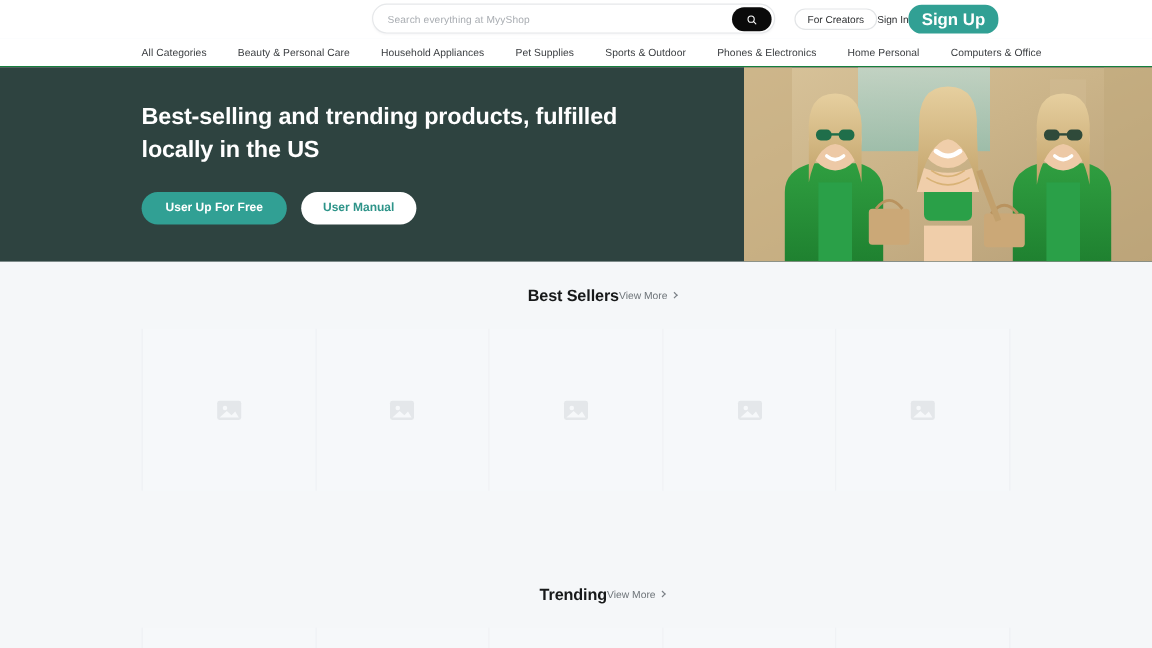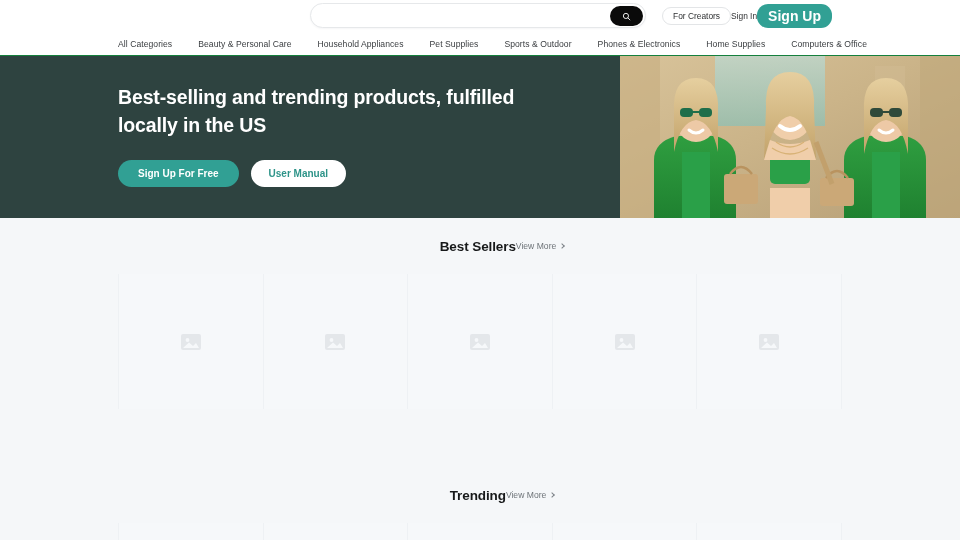--- a/index.html
+++ b/index.html
@@ -265,20 +265,21 @@
   .spacer-60 { height: 58px; }
 </style>
 </head>
 <body>
 
 <div class="page">
 
   <div class="topbar">
 
     <div class="search-wrap">
+      <input class="search-input" type="text" placeholder="Search everything at MyyShop" style="">
       <button class="search-btn">
         <span>
           <svg width="9" height="9" viewBox="0 0 16 16" fill="none">
             <circle cx="7" cy="7" r="4.6" stroke="#ffffff" stroke-width="1.6"></circle>
             <line x1="10.4" y1="10.4" x2="14" y2="14" stroke="#ffffff" stroke-width="1.6" stroke-linecap="round"></line>
           </svg>
         </span>
       </button>
     </div>
 
@@ -289,21 +290,21 @@
     </div>
   </div>
 
   <div class="navbar">
     <div class="nav-item">All Categories</div>
     <div class="nav-item">Beauty &amp; Personal Care</div>
     <div class="nav-item">Household Appliances</div>
     <div class="nav-item">Pet Supplies</div>
     <div class="nav-item">Sports &amp; Outdoor</div>
     <div class="nav-item">Phones &amp; Electronics</div>
-    <div class="nav-item">Home Supplies</div>
+    <div class="nav-item">Home Personal</div>
     <div class="nav-item">Computers &amp; Office</div>
   </div>
 
   <div class="hero">
 
     <div class="hero-photo">
       <svg width="340" height="162" viewBox="0 0 340 162" preserveAspectRatio="none">
         <defs>
           <linearGradient id="bgWarm" x1="0" y1="0" x2="1" y2="1">
             <stop offset="0%" stop-color="#d8c39a"></stop>
@@ -369,21 +370,21 @@
         <path d="M206 122 Q217 108 228 122" stroke="#b9935f" stroke-width="2.4" fill="none"></path>
         <path d="M196 86 L212 128" stroke="#c2a06c" stroke-width="5" fill="none"></path>
       </svg>
     </div>
 
     <div class="hero-text">
       <div class="hero-title">Best-selling and trending products, fulfilled locally in the US</div>
     </div>
 
     <div class="hero-btns">
-      <button class="btn-primary">Sign Up For Free</button>
+      <button class="btn-primary">User Up For Free</button>
       <button class="btn-secondary">User Manual</button>
     </div>
   </div>
 
   <div class="section">
     <div class="section-head">
       <div class="section-title">Best Sellers</div>
       <div class="view-more">
         <span>View More</span>
         <span class="chev"></span>

